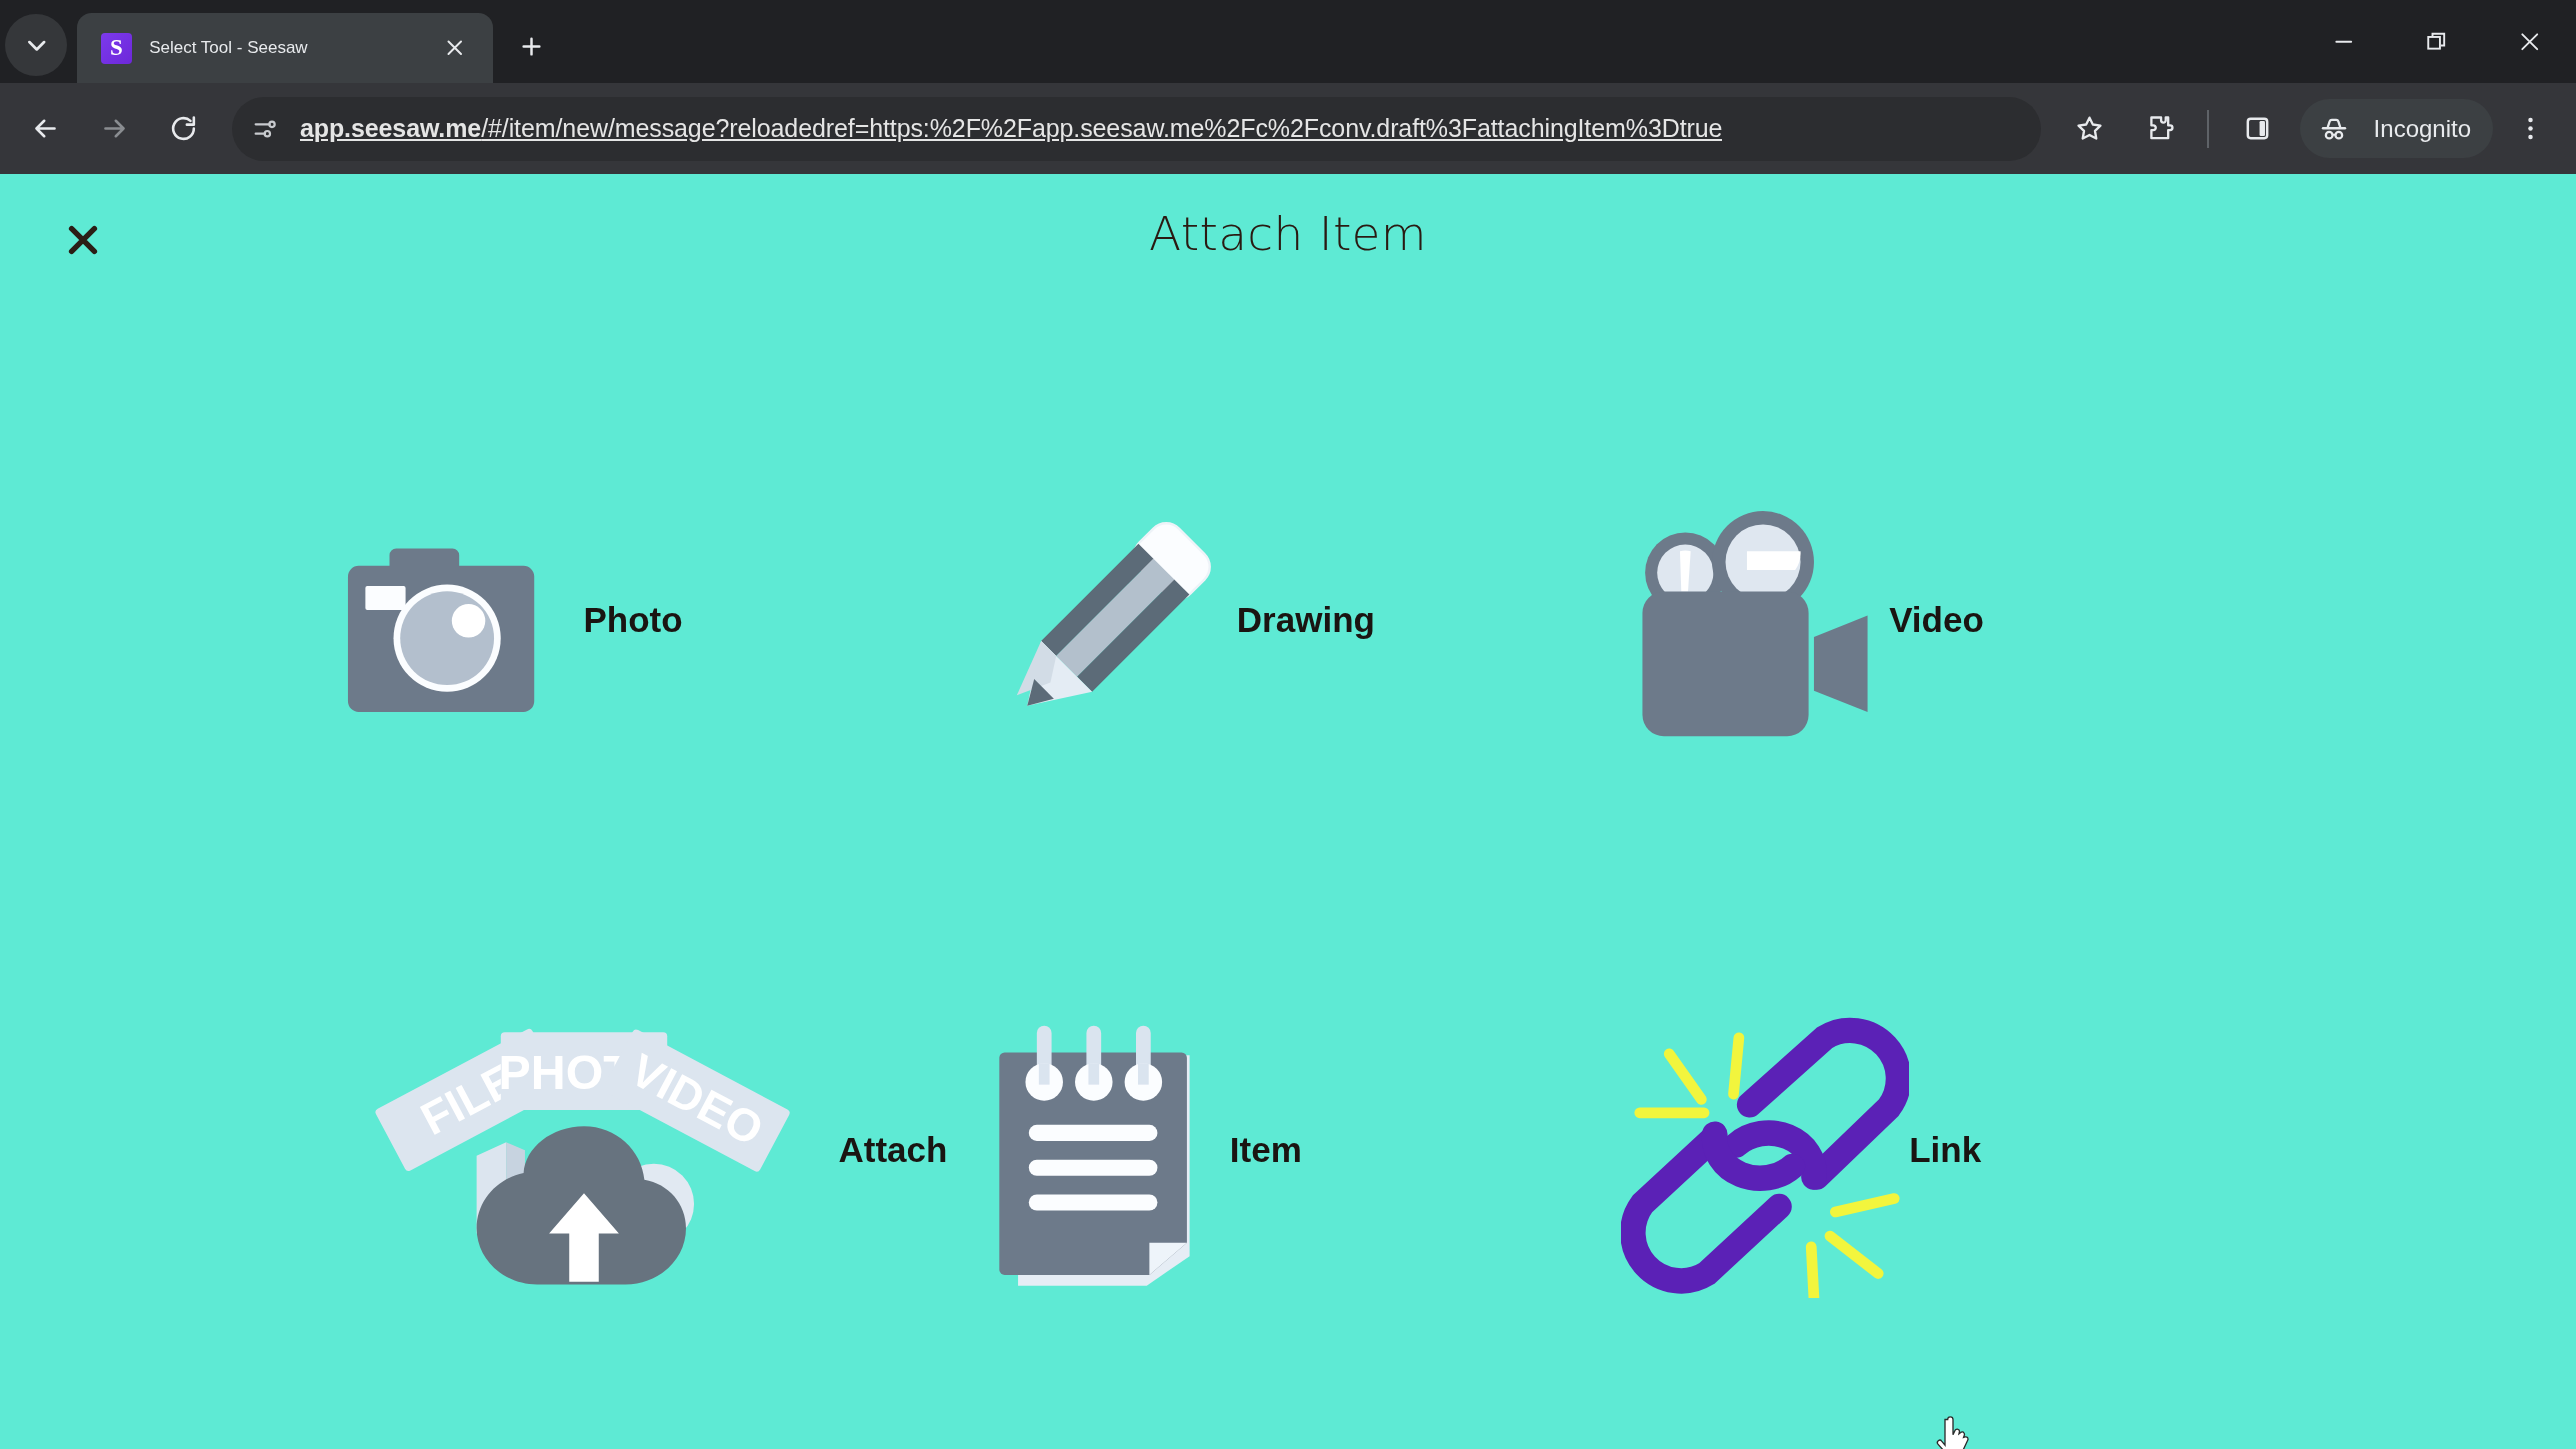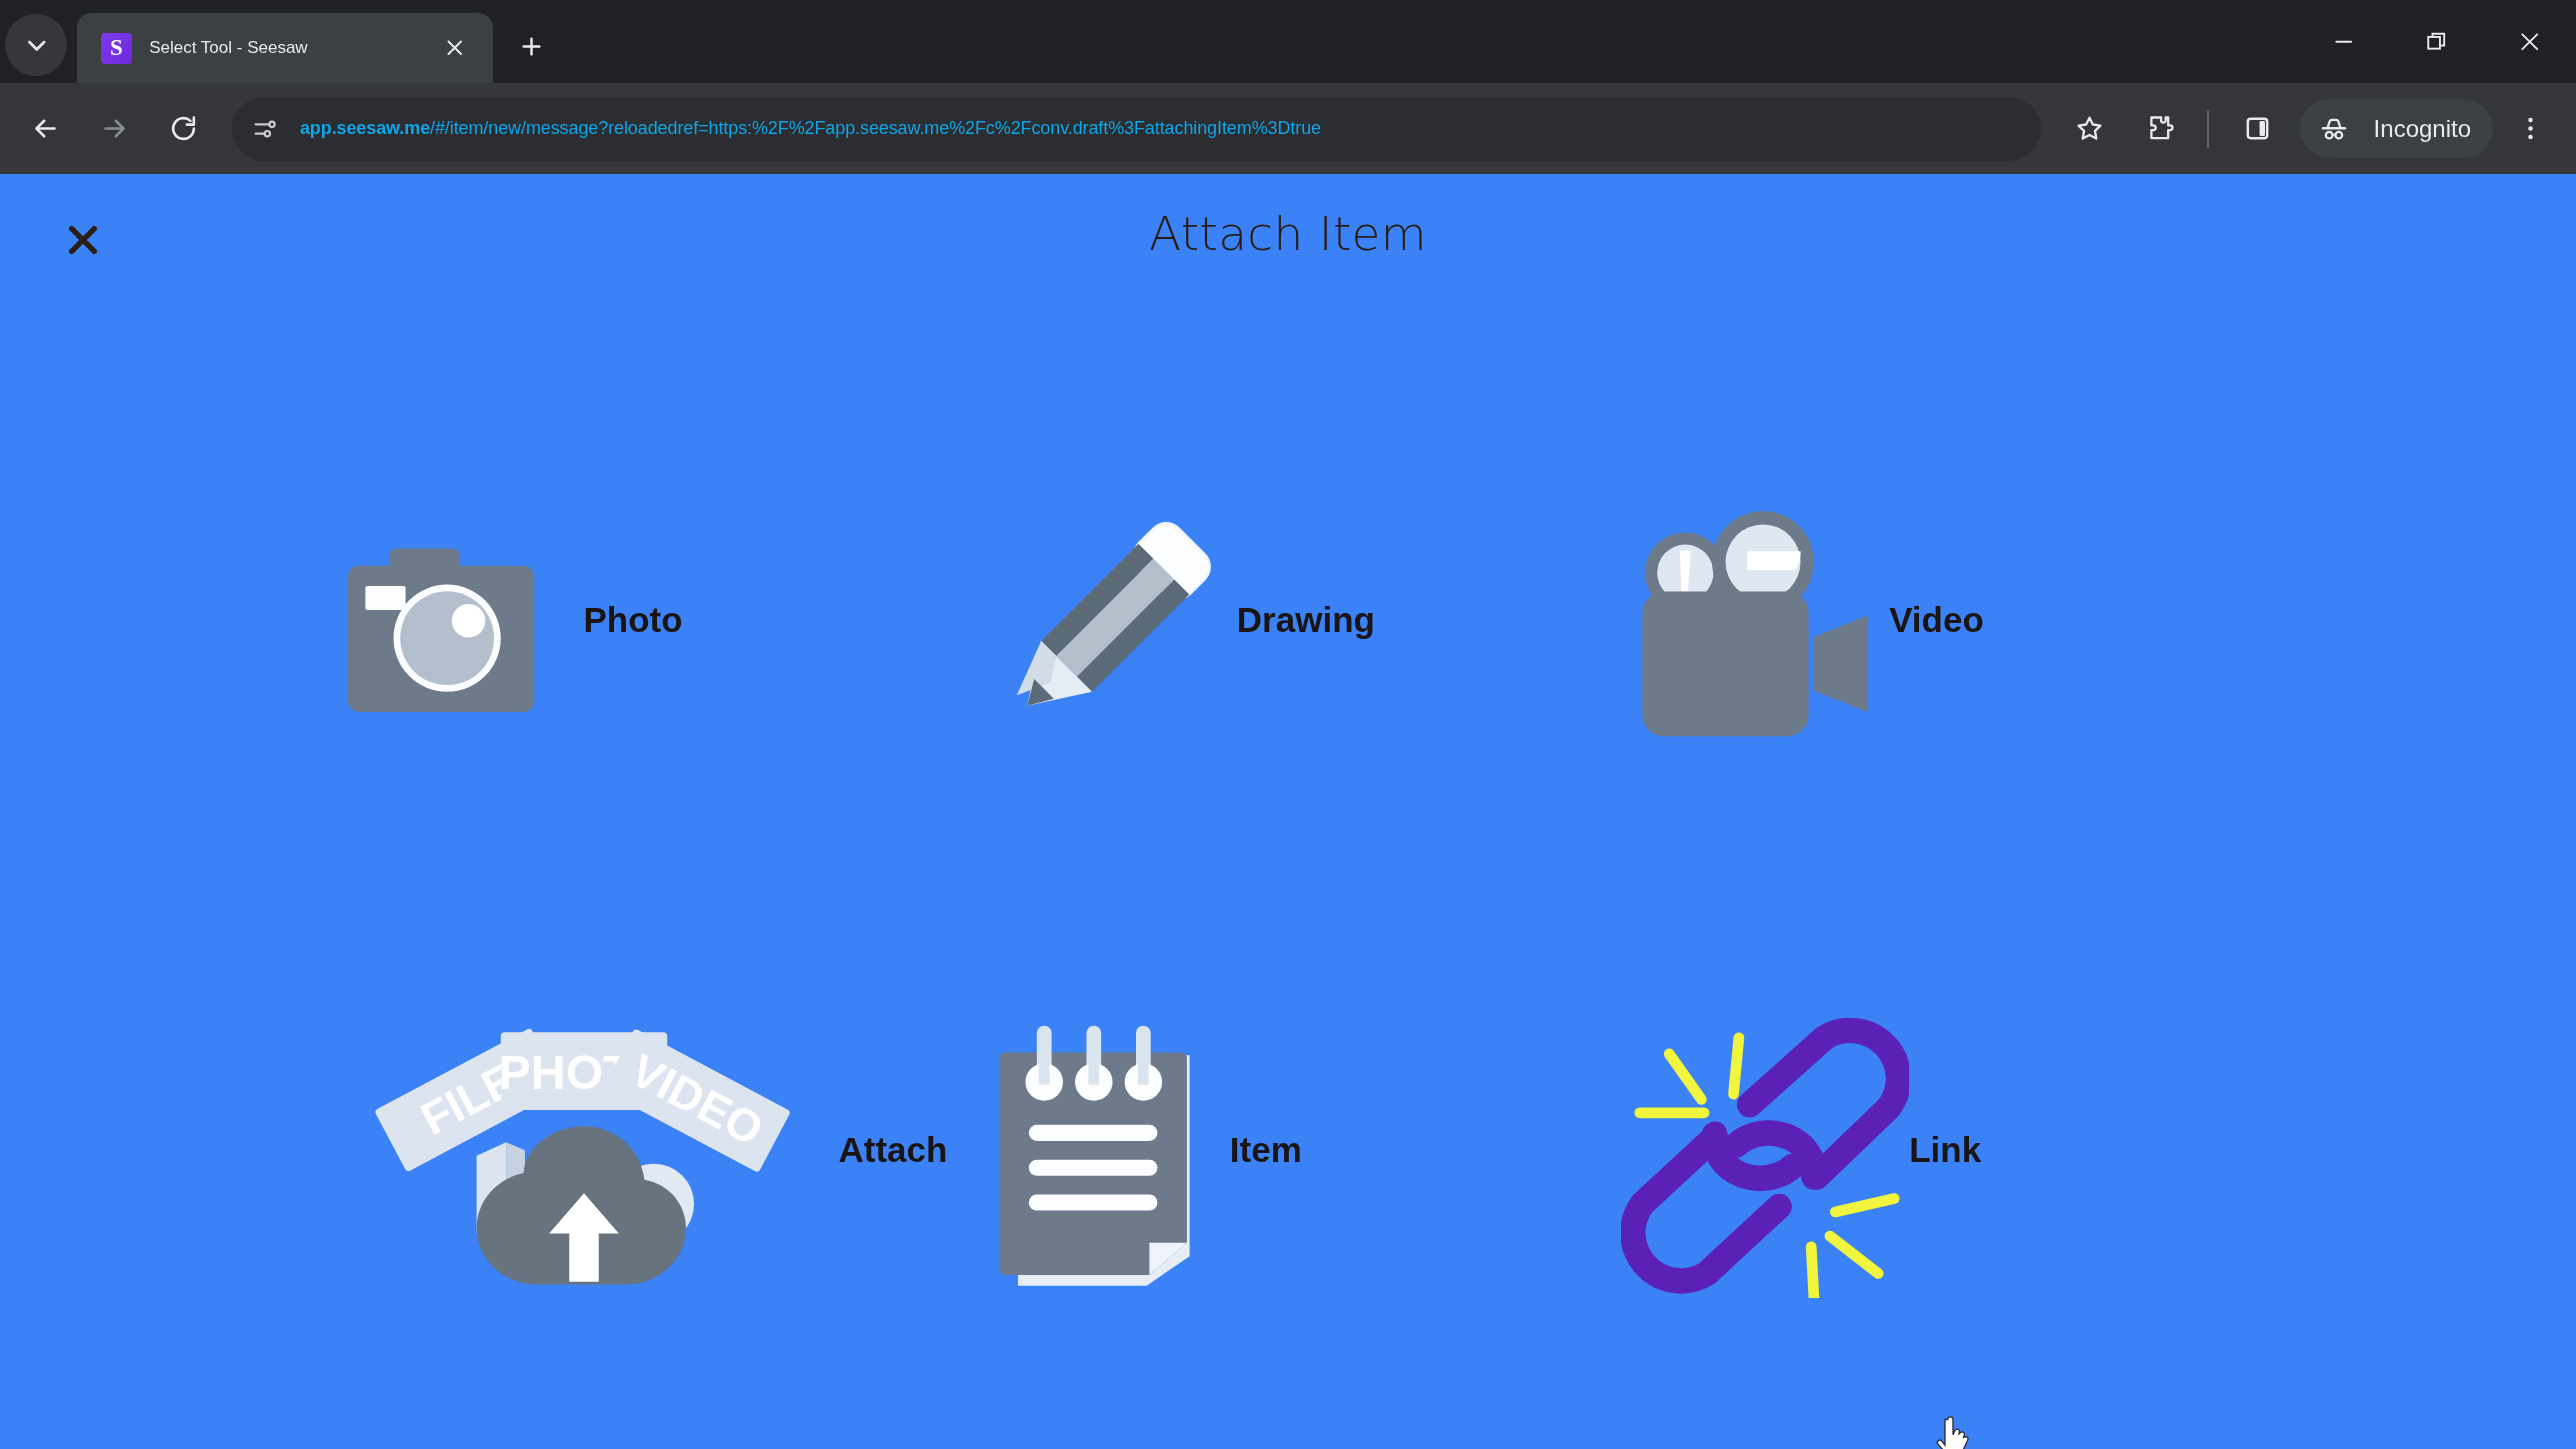--- a/index.html
+++ b/index.html
@@ -114,27 +114,28 @@
     min-width: 0;
   }
   #site-info-button {
     width: 51px; height: 51px;
     border-radius: 50%;
     display: flex; align-items: center; justify-content: center;
     flex: none;
   }
   #site-info-button svg { width: 28px; height: 28px; }
   #url-text {
-    color: #0ea5e9;
-    font-size: 18px;
+    color: #e5e5e5;
+    font-size: 25px;
     white-space: nowrap;
     overflow: hidden;
     text-overflow: clip;
     margin-left: 9.4px;
     letter-spacing: -0.1px;
+    text-decoration: underline;
   }
   #url-host { font-weight: bold; }
 
   .tb-icon-btn {
     width: 62px; height: 62px;
     display: flex; align-items: center; justify-content: center;
     border-radius: 50%;
     flex: none;
   }
   .tb-icon-btn svg { width: 31px; height: 31px; }
@@ -154,21 +155,21 @@
     padding: 0 21.5px 0 17.4px;
     margin-left: 5.4px;
     flex: none;
   }
   #incognito-pill svg { width: 32px; height: 32px; flex: none; }
   #incognito-label { color: #e8eaed; font-size: 24px; white-space: nowrap; }
 
   
   #page-content {
     flex: 1;
-    background: #3b82f6;
+    background: #5eead4;
     position: relative;
     overflow: hidden;
   }
 
   #close-modal-button {
     position: absolute;
     left: 52px; top: 35px;
     width: 62px; height: 62px;
     display: flex; align-items: center; justify-content: center;
   }

